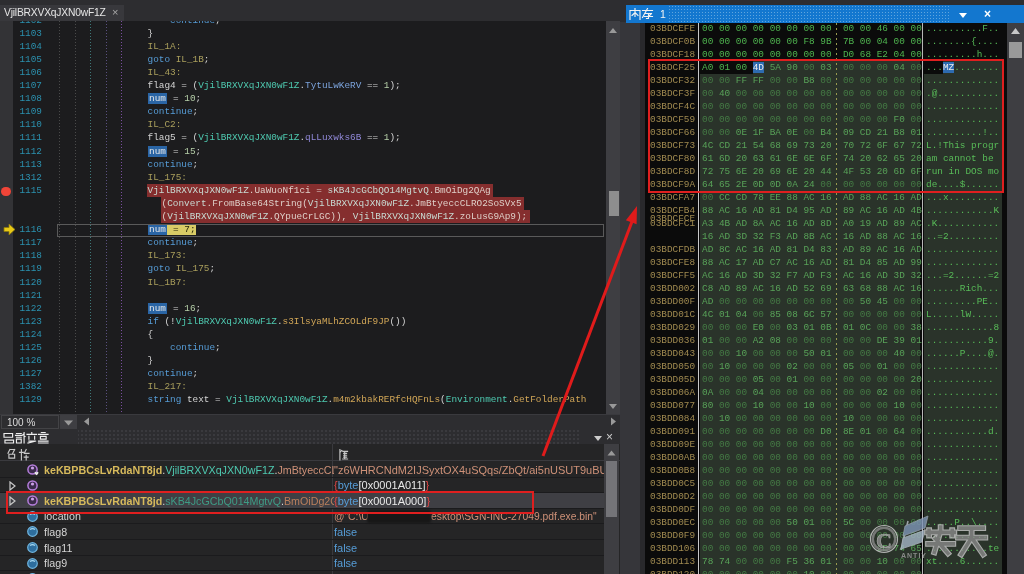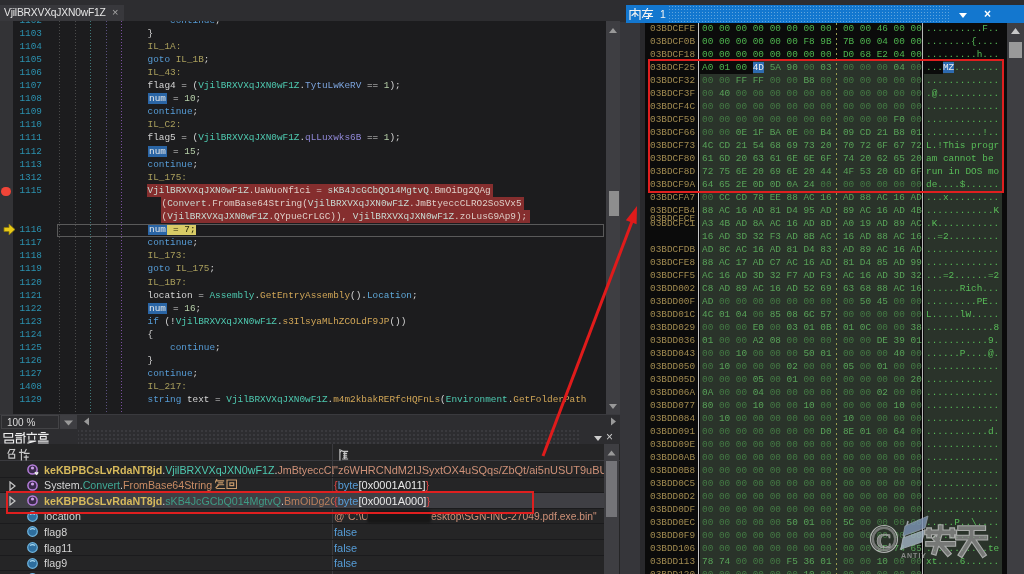--- a/index.html
+++ b/index.html
@@ -59,34 +59,33 @@
 <div class="abs mono" style="left:147.5px;top:223.09999999999994px"><span class="numbox">num</span><span class="yelbox"> = 7;</span></div>
 <div class="abs mono" style="left:0;top:236.19999999999993px;width:42px;text-align:right;color:#2B91AF">1117</div>
 <div class="abs mono" style="left:147.5px;top:236.19999999999993px"><span style="color:#569CD6">continue</span><span style="color:#D4D4D4">;</span></div>
 <div class="abs mono" style="left:0;top:249.29999999999993px;width:42px;text-align:right;color:#2B91AF">1118</div>
 <div class="abs mono" style="left:147.5px;top:249.29999999999993px"><span style="color:#AA9F5C">IL_173:</span></div>
 <div class="abs mono" style="left:0;top:262.3999999999999px;width:42px;text-align:right;color:#2B91AF">1119</div>
 <div class="abs mono" style="left:147.5px;top:262.3999999999999px"><span style="color:#569CD6">goto </span><span style="color:#AA9F5C">IL_175</span><span style="color:#D4D4D4">;</span></div>
 <div class="abs mono" style="left:0;top:275.49999999999994px;width:42px;text-align:right;color:#2B91AF">1120</div>
 <div class="abs mono" style="left:147.5px;top:275.49999999999994px"><span style="color:#AA9F5C">IL_1B7:</span></div>
 <div class="abs mono" style="left:0;top:288.59999999999997px;width:42px;text-align:right;color:#2B91AF">1121</div>
-<div class="abs mono" style="left:147.5px;top:288.59999999999997px"><span style="color:#D4D4D4">location = </span><span style="color:#4EC9B0">Assembly</span><span style="color:#D4D4D4">.</span><span style="color:#D1A657">GetEntryAssembly</span><span style="color:#D4D4D4">().</span><span style="color:#5FA8D8">Location</span><span style="color:#D4D4D4">;</span></div>
 <div class="abs mono" style="left:0;top:301.7px;width:42px;text-align:right;color:#2B91AF">1122</div>
 <div class="abs mono" style="left:147.5px;top:301.7px"><span class="numbox">num</span><span style="color:#D4D4D4"> = </span><span style="color:#B5CEA8">16</span><span style="color:#D4D4D4">;</span></div>
 <div class="abs mono" style="left:0;top:314.8px;width:42px;text-align:right;color:#2B91AF">1123</div>
 <div class="abs mono" style="left:147.5px;top:314.8px"><span style="color:#569CD6">if </span><span style="color:#D4D4D4">(!</span><span style="color:#4EC9B0">VjilBRXVXqJXN0wF1Z</span><span style="color:#D4D4D4">.</span><span style="color:#D1A657">s3IlsyaMLhZCOLdF9JP</span><span style="color:#D4D4D4">())</span></div>
 <div class="abs mono" style="left:0;top:327.90000000000003px;width:42px;text-align:right;color:#2B91AF">1124</div>
 <div class="abs mono" style="left:147.5px;top:327.90000000000003px"><span style="color:#D4D4D4">{</span></div>
 <div class="abs mono" style="left:0;top:341.00000000000006px;width:42px;text-align:right;color:#2B91AF">1125</div>
 <div class="abs mono" style="left:170.0px;top:341.00000000000006px"><span style="color:#569CD6">continue</span><span style="color:#D4D4D4">;</span></div>
 <div class="abs mono" style="left:0;top:354.1000000000001px;width:42px;text-align:right;color:#2B91AF">1126</div>
 <div class="abs mono" style="left:147.5px;top:354.1000000000001px"><span style="color:#D4D4D4">}</span></div>
 <div class="abs mono" style="left:0;top:367.2000000000001px;width:42px;text-align:right;color:#2B91AF">1127</div>
 <div class="abs mono" style="left:147.5px;top:367.2000000000001px"><span style="color:#569CD6">continue</span><span style="color:#D4D4D4">;</span></div>
-<div class="abs mono" style="left:0;top:380.3000000000001px;width:42px;text-align:right;color:#2B91AF">1408</div>
+<div class="abs mono" style="left:0;top:380.3000000000001px;width:42px;text-align:right;color:#2B91AF">1382</div>
 <div class="abs mono" style="left:147.5px;top:380.3000000000001px"><span style="color:#AA9F5C">IL_217:</span></div>
 <div class="abs mono" style="left:0;top:393.40000000000015px;width:42px;text-align:right;color:#2B91AF">1129</div>
 <div class="abs mono" style="left:147.5px;top:393.40000000000015px"><span style="color:#569CD6">string </span><span style="color:#D4D4D4">text = </span><span style="color:#4EC9B0">VjilBRXVXqJXN0wF1Z</span><span style="color:#D4D4D4">.</span><span style="color:#D1A657">m4m2kbakRERfcHQFnLs</span><span style="color:#D4D4D4">(</span><span style="color:#4EC9B0">Environment</span><span style="color:#D4D4D4">.</span><span style="color:#D1A657">GetFolderPath</span></div>
 <div class="abs" style="left:57px;top:223.5px;width:547px;height:13.5px;border:1px solid #5A5A5A"></div>
 <div class="abs" style="left:1px;top:186.5px;width:9.5px;height:9.5px;border-radius:50%;background:#F04538"></div>
 <svg class="abs" style="left:2px;top:223px" width="15" height="13">
       <path d="M2,4.5 h5 v-3.5 l6,5.5 l-6,5.5 v-3.5 h-5 z" fill="#E8C916" stroke="#8A7A10" stroke-width="0.8"></path>
     </svg>
 <div class="abs" style="left:606px;top:21px;width:14px;height:393px;background:#3E3E42"></div>
 <svg class="abs" style="left:606px;top:24px" width="14" height="14">
@@ -156,28 +155,20 @@
       <div class="sans" style="position:absolute;left:334px;top:1.5px;font-size:11px;white-space:pre"><span style="color:#CE9178">"z6WHRCNdM2IJSyxtOX4uSQqs/ZbQt/ai5nUSUT9uBUMk</span></div>
     </div>
 <div class="abs" style="left:0;top:477.6px;width:604px;height:15.6px;overflow:hidden;border-bottom:1px solid #1B1B1D">
       <svg width="8" height="10" style="position:absolute;left:9px;top:3px">
         <path d="M1,1 L6,5 L1,9 z" fill="none" stroke="#C8C8C8" stroke-width="1.2"></path>
       </svg>
       <svg width="13" height="13" style="position:absolute;left:26px;top:1px">
         <circle cx="6.5" cy="6.5" r="4.6" fill="#3A2A4A" stroke="#B57EDC" stroke-width="1.5"></circle>
         <circle cx="6.5" cy="5" r="1.6" fill="#CBA0E8"></circle>
       </svg>
-      <div class="sans" style="position:absolute;left:44px;top:1.5px;font-size:10.7px;white-space:pre;width:290px;overflow:hidden"><span style="color:#D4D4D4">System</span><span style="color:#D4D4D4">.</span><span style="color:#3FA895">Convert</span><span style="color:#D4D4D4">.</span><span style="color:#C98C64">FromBase64String</span> <svg width="22" height="12" style="vertical-align:-2px">
-          <g transform="translate(0,0) scale(0.9545454545454546)" fill="none" stroke-linecap="square">
-            <path d="M2,0 L0,4 M2,2 L9,2 M4,4 L8,4 M3,6 L9,6 M1,9 L4,6 M2,10 L10,10" stroke="#C89A6B" stroke-width="1.2047619047619047"></path>
-          </g>
-          <g transform="translate(12,0) scale(0.9545454545454546)" fill="none" stroke-linecap="square">
-            <path d="M0,1 L10,1 M0,1 L0,10 M10,1 L10,10 M0,10 L10,10 M3,4 L7,4 M3,4 L3,7 M7,4 L7,7 M3,7 L7,7" stroke="#C89A6B" stroke-width="1.2047619047619047"></path>
-          </g>
-        </svg></div>
       <div class="sans" style="position:absolute;left:334px;top:1.5px;font-size:11px;white-space:pre"><span style="color:#E04646">{</span><span style="color:#569CD6">byte</span><span style="color:#E8E8E8">[0x0001A011]</span><span style="color:#E04646">}</span></div>
     </div>
 <div class="abs" style="left:0;top:493.2px;width:604px;height:15.6px;background:#3F3F44"></div>
 <div class="abs" style="left:0;top:493.2px;width:604px;height:15.6px;overflow:hidden;border-bottom:1px solid #1B1B1D">
       <svg width="8" height="10" style="position:absolute;left:9px;top:3px">
         <path d="M1,1 L6,5 L1,9 z" fill="none" stroke="#C8C8C8" stroke-width="1.2"></path>
       </svg>
       <svg width="13" height="13" style="position:absolute;left:26px;top:1px">
         <circle cx="6.5" cy="6.5" r="4.6" fill="#3A2A4A" stroke="#B57EDC" stroke-width="1.5"></circle>
         <circle cx="6.5" cy="5" r="1.6" fill="#CBA0E8"></circle>

